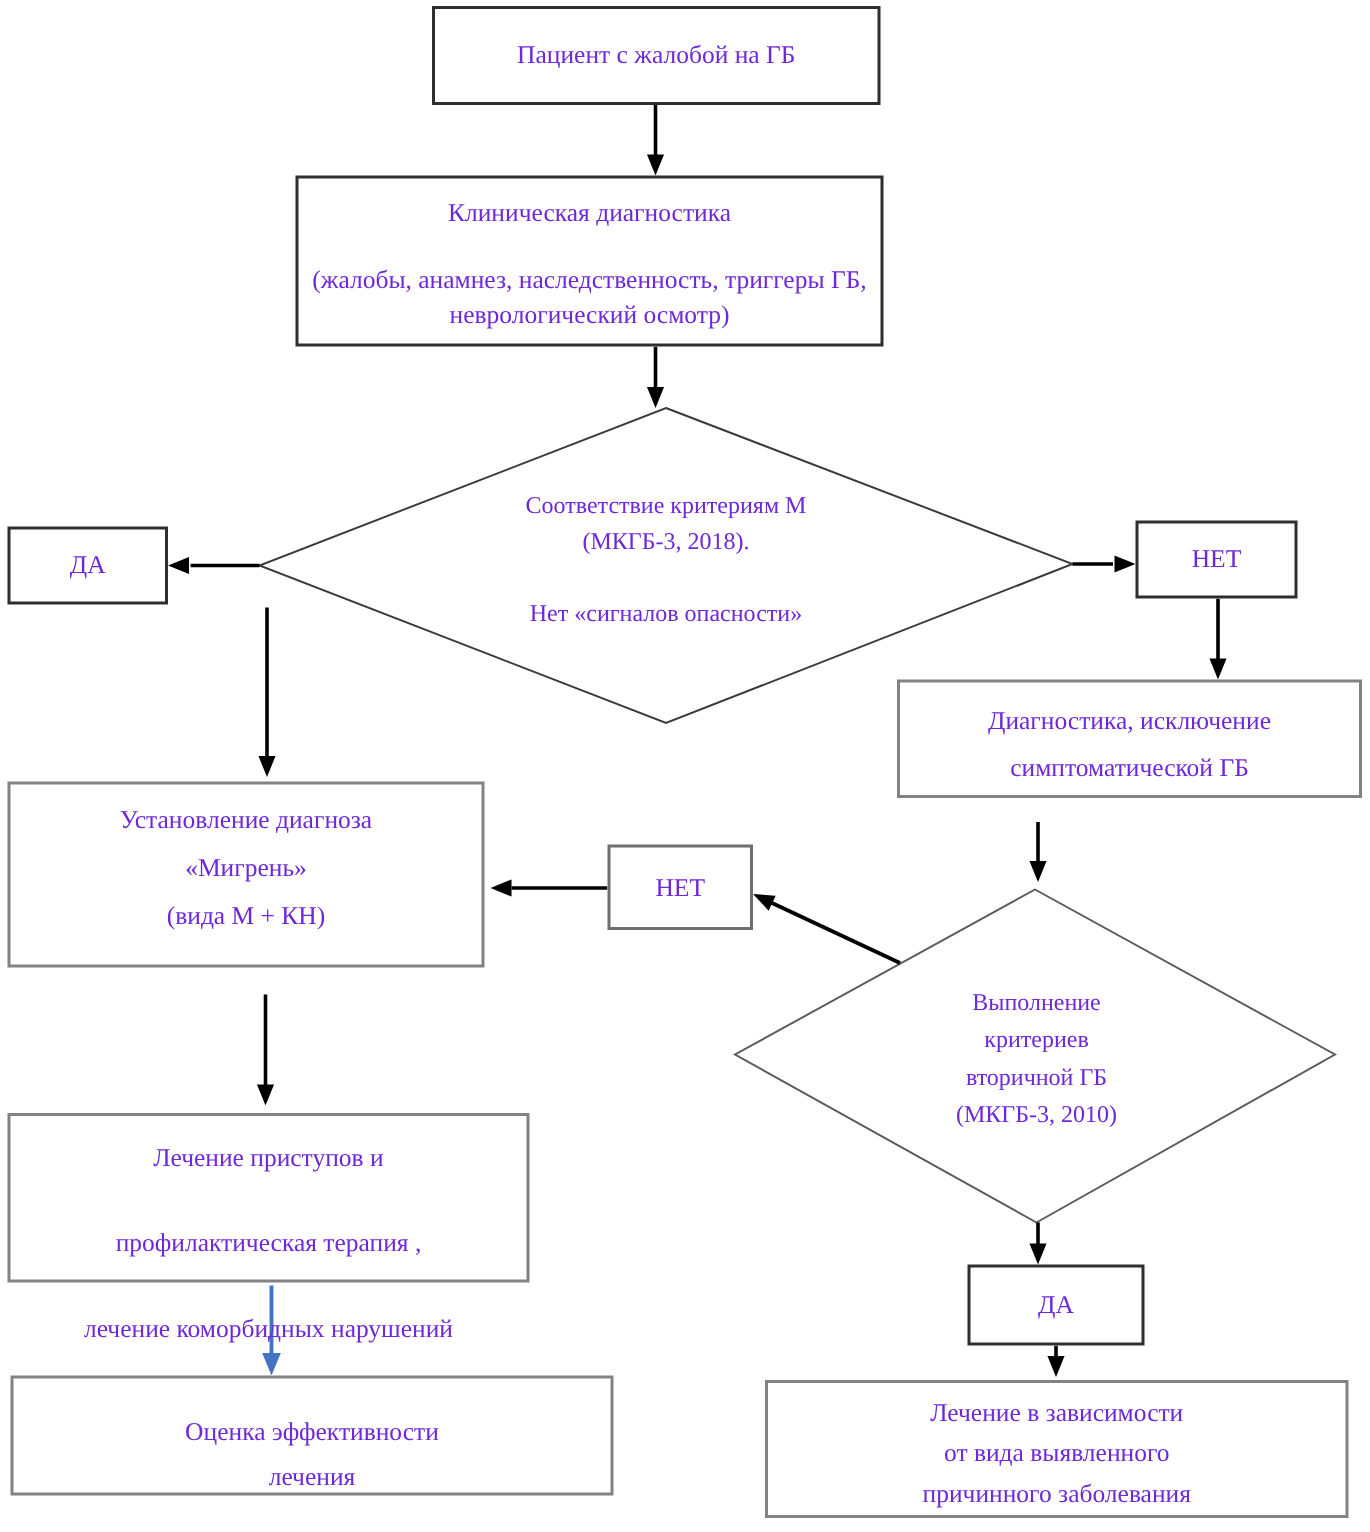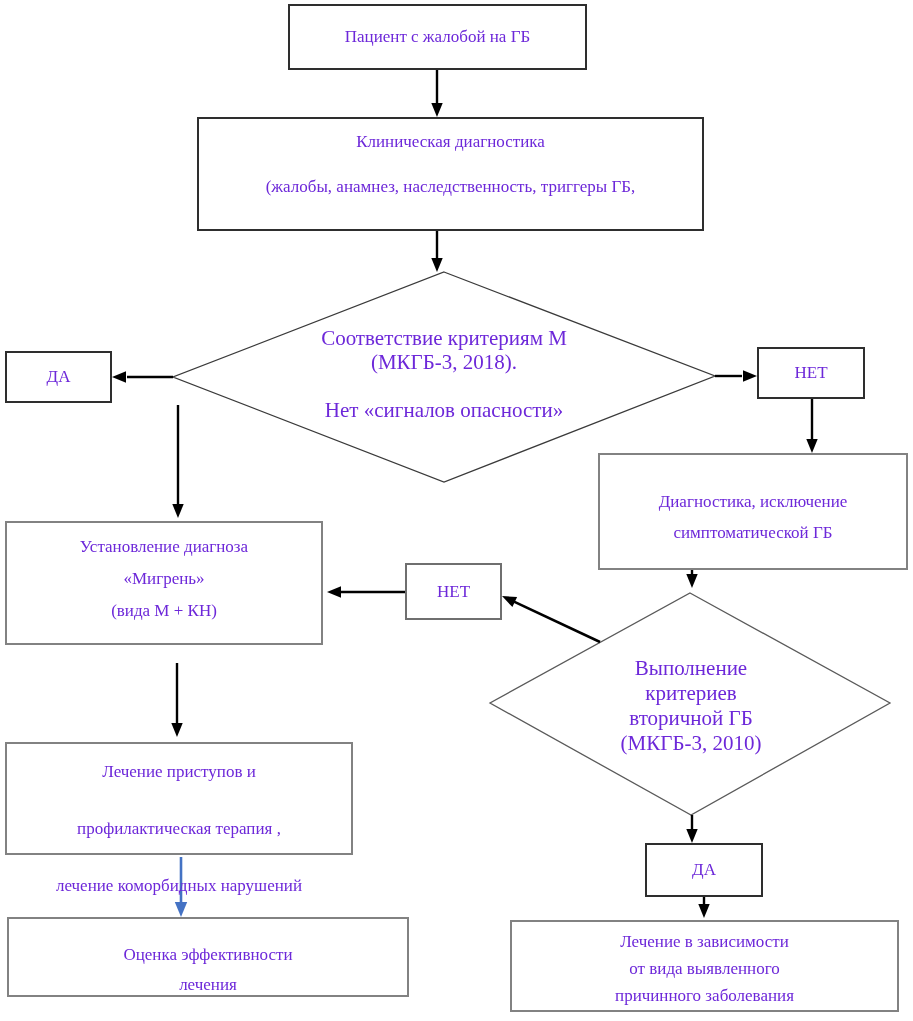--- a/index.html
+++ b/index.html
@@ -25,21 +25,21 @@
     line-height: 22px;
   }
   .border-dark  { border: 2px solid #2e2e2e; }
   .border-gray  { border: 2px solid #828282; }
   .border-mid   { border: 2px solid #6f6f6f; }
   .center-v { justify-content: center; }
   .ln { white-space: nowrap; }
   .dtext {
     position: absolute;
     text-align: center;
-    font-size: 21px;
+    font-size: 16px;
     line-height: 24px;
   }
   .spacer22 { height: 22px; }
   .spacer24 { height: 24px; }
   .lh23 .ln { line-height: 23px; }
   .lh25 .ln { line-height: 25px; }
   .lh27 .ln { line-height: 27px; }
   .lh29 .ln { line-height: 29px; }
   .lh30 .ln { line-height: 30px; }
   .lh31 .ln { line-height: 31px; }
@@ -118,42 +118,43 @@
     <g stroke="#4472c4" fill="#4472c4">
       <line x1="181" y1="857" x2="181" y2="903" stroke-width="2.6"></line>
       <polygon points="181,917 174.8,902 187.2,902" stroke="none"></polygon>
     </g>
   </svg>
 
   <div class="box border-dark center-v" style="left:288px; top:4px; width:299px; height:66px;">
     <div class="ln">Пациент с жалобой на ГБ</div>
   </div>
 
-  <div class="box border-dark lh23" style="left:197px; top:117px; width:507px; height:114px; padding-top:11px;">
+  <div class="box border-dark lh23" style="left:197px; top:117px; width:392px; height:114px; padding-top:11px;">
     <div class="ln">Клиническая диагностика</div>
     <div class="spacer22"></div>
     <div class="ln">(жалобы, анамнез, наследственность, триггеры ГБ,</div>
+    <div class="ln">неврологический осмотр)</div>
   </div>
 
   <div class="dtext" style="left:244px; top:326px; width:400px;">
     <div class="ln">Соответствие критериям М</div>
     <div class="ln">(МКГБ-3, 2018).</div>
     <div class="spacer24"></div>
     <div class="ln">Нет «сигналов опасности»</div>
   </div>
 
   <div class="box border-dark center-v" style="left:5px; top:351px; width:107px; height:52px;">
     <div class="ln">ДА</div>
   </div>
 
   <div class="box border-dark center-v" style="left:757px; top:347px; width:108px; height:52px;">
     <div class="ln">НЕТ</div>
   </div>
 
-  <div class="box border-gray lh31" style="left:598px; top:453px; width:310px; height:117px; padding-top:10px;justify-content:center;">
+  <div class="box border-gray lh31" style="left:598px; top:453px; width:310px; height:79px; padding-top:10px;">
     <div class="ln">Диагностика, исключение</div>
     <div class="ln">симптоматической ГБ</div>
   </div>
 
   <div class="box border-gray lh32" style="left:5px; top:521px; width:318px; height:124px; padding-top:8px;">
     <div class="ln">Установление диагноза</div>
     <div class="ln">«Мигрень»</div>
     <div class="ln">(вида М + КН)</div>
   </div>
 

